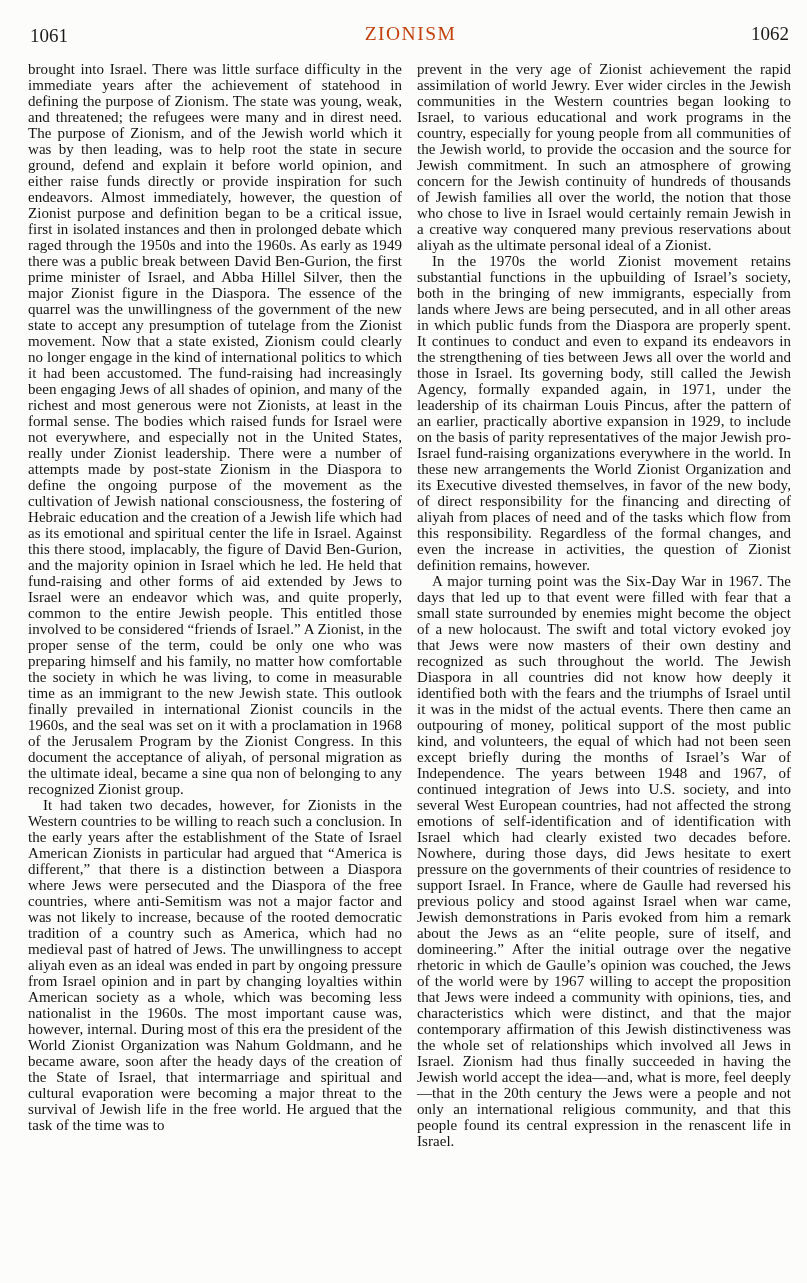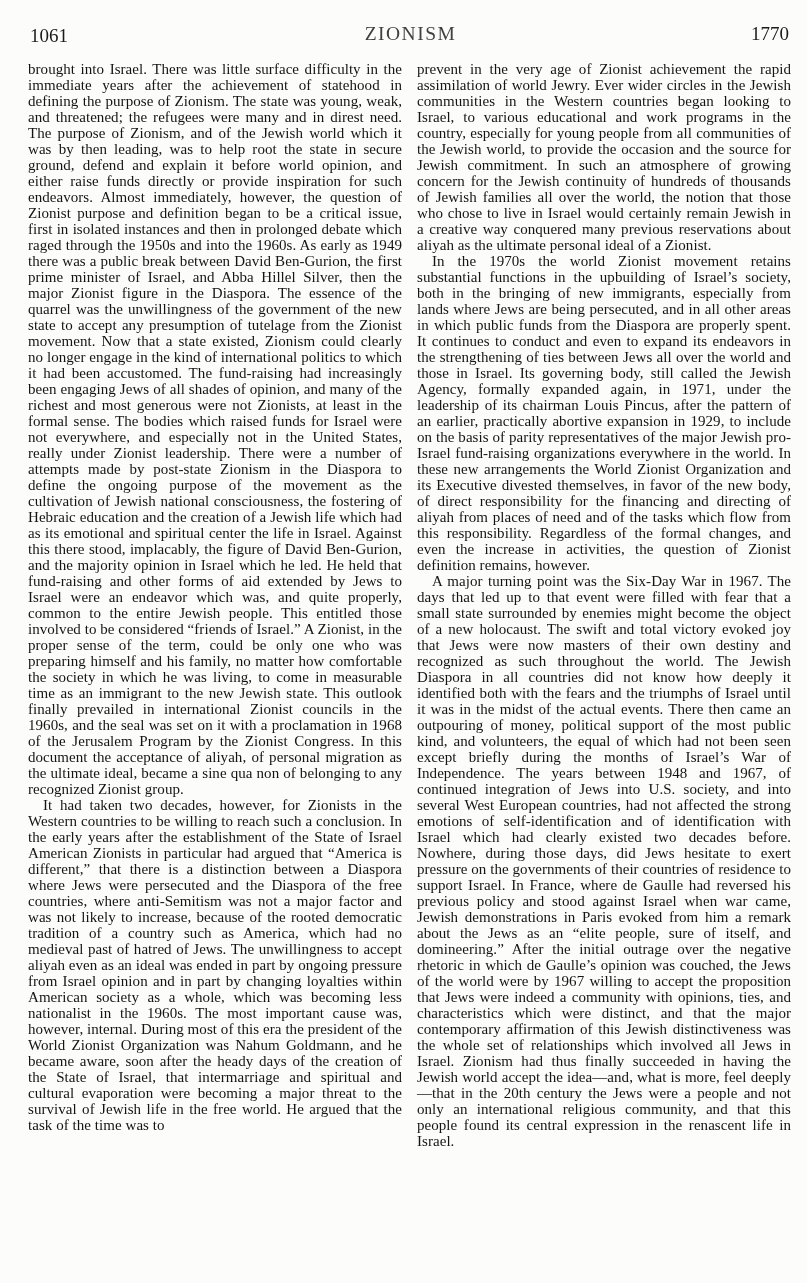--- a/index.html
+++ b/index.html
@@ -31,21 +31,21 @@
     color: #1a1a1a;
   }
   .pagenum.left  { position: absolute; left: 0;  top: 2px; }
   .pagenum.right { position: absolute; right: 2px; top: 0; }
   .running-title {
     position: absolute;
     left: 0; right: 0; top: 1px;
     text-align: center;
     font-size: 19.5px;
     letter-spacing: 1.5px;
-    color: #404040;
+    color: #c2410c;
   }
   .columns {
     position: absolute;
     top: 61px;
     left: 28px;
     display: flex;
     gap: 15px;
   }
   .col {
     width: 374px;
@@ -61,21 +61,21 @@
   .seg-italic { }
   .seg-smallcaps { font-variant: small-caps; letter-spacing: 0.4px; }
 </style>
 </head>
 <body>
 
 <div class="page">
   <div class="header">
     <span class="pagenum left">1061</span>
     <span class="running-title">ZIONISM</span>
-    <span class="pagenum right">1770</span>
+    <span class="pagenum right">1062</span>
   </div>
   <div class="columns">
     <div class="col">
         <p class="para"><span>brought into Israel. There was little surface difficulty in the immediate years after the achievement of statehood in defining the purpose of Zionism. The state was young, weak, and threatened; the refugees were many and in direst need. The purpose of Zionism, and of the Jewish world which it was by then leading, was to help root the state in secure ground, defend and explain it before world opinion, and either raise funds directly or provide inspiration for such endeavors. Almost immediately, however, the question of Zionist purpose and definition began to be a critical issue, first in isolated instances and then in prolonged debate which raged through the 1950s and into the 1960s. As early as 1949 there was a public break between David Ben-Gurion, the first prime minister of Israel, and Abba Hillel Silver, then the major Zionist figure in the Diaspora. The essence of the quarrel was the unwillingness of the government of the new state to accept any presumption of tutelage from the Zionist movement. Now that a state existed, Zionism could clearly no longer engage in the kind of international politics to which it had been accustomed. The fund-raising had increasingly been engaging Jews of all shades of opinion, and many of the richest and most generous were not Zionists, at least in the formal sense. The bodies which raised funds for Israel were not everywhere, and especially not in the United States, really under Zionist leadership. There were a number of attempts made by post-state Zionism in the Diaspora to define the ongoing purpose of the movement as the cultivation of Jewish national consciousness, the fostering of Hebraic education and the creation of a Jewish life which had as its emotional and spiritual center the life in Israel. Against this there stood, implacably, the figure of David Ben-Gurion, and the majority opinion in Israel which he led. He held that fund-raising and other forms of aid extended by Jews to Israel were an endeavor which was, and quite properly, common to the entire Jewish people. This entitled those involved to be considered “friends of Israel.” A Zionist, in the proper sense of the term, could be only one who was preparing himself and his family, no matter how comfortable the society in which he was living, to come in measurable time as an immigrant to the new Jewish state. This outlook finally prevailed in international Zionist councils in the 1960s, and the seal was set on it with a proclamation in 1968 of the Jerusalem Program by the Zionist Congress. In this document the acceptance of </span><span class="seg-italic">aliyah,</span><span> of personal migration as the ultimate ideal, became a sine qua non of belonging to any recognized Zionist group.</span></p>
         <p class="para indent"><span>It had taken two decades, however, for Zionists in the Western countries to be willing to reach such a conclusion. In the early years after the establishment of the State of Israel American Zionists in particular had argued that “America is different,” that there is a distinction between a Diaspora where Jews were persecuted and the Diaspora of the free countries, where anti-Semitism was not a major factor and was not likely to increase, because of the rooted democratic tradition of a country such as America, which had no medieval past of hatred of Jews. The unwillingness to accept </span><span class="seg-italic">aliyah</span><span> even as an ideal was ended in part by ongoing pressure from Israel opinion and in part by changing loyalties within American society as a whole, which was becoming less nationalist in the 1960s. The most important cause was, however, internal. During most of this era the president of the World Zionist Organization was Nahum Goldmann, and he became aware, soon after the heady days of the creation of the State of Israel, that intermarriage and spiritual and cultural evaporation were becoming a major threat to the survival of Jewish life in the free world. He argued that the task of the time was to</span></p>
       </div>
     <div class="col">
         <p class="para"><span>prevent in the very age of Zionist achievement the rapid assimilation of world Jewry. Ever wider circles in the Jewish communities in the Western countries began looking to Israel, to various educational and work programs in the country, especially for young people from all communities of the Jewish world, to provide the occasion and the source for Jewish commitment. In such an atmosphere of growing concern for the Jewish continuity of hundreds of thousands of Jewish families all over the world, the notion that those who chose to live in Israel would certainly remain Jewish in a creative way conquered many previous reservations about </span><span class="seg-italic">aliyah</span><span> as the ultimate personal ideal of a Zionist.</span></p>
         <p class="para indent"><span>In the 1970s the world Zionist movement retains substantial functions in the upbuilding of Israel’s society, both in the bringing of new immigrants, especially from lands where Jews are being persecuted, and in all other areas in which public funds from the Diaspora are properly spent. It continues to conduct and even to expand its endeavors in the strengthening of ties between Jews all over the world and those in Israel. Its governing body, still called the Jewish Agency, formally expanded again, in 1971, under the leadership of its chairman Louis Pincus, after the pattern of an earlier, practically abortive expansion in 1929, to include on the basis of parity representatives of the major Jewish pro-Israel fund-raising organizations everywhere in the world. In these new arrangements the World Zionist Organization and its Executive divested themselves, in favor of the new body, of direct responsibility for the financing and directing of </span><span class="seg-italic">aliyah</span><span> from places of need and of the tasks which flow from this responsibility. Regardless of the formal changes, and even the increase in activities, the question of Zionist definition remains, however.</span></p>
         <p class="para indent"><span>A major turning point was the Six-Day War in 1967. The days that led up to that event were filled with fear that a small state surrounded by enemies might become the object of a new holocaust. The swift and total victory evoked joy that Jews were now masters of their own destiny and recognized as such throughout the world. The Jewish Diaspora in all countries did not know how deeply it identified both with the fears and the triumphs of Israel until it was in the midst of the actual events. There then came an outpouring of money, political support of the most public kind, and volunteers, the equal of which had not been seen except briefly during the months of Israel’s War of Independence. The years between 1948 and 1967, of continued integration of Jews into U.S. society, and into several West European countries, had not affected the strong emotions of self-identification and of identification with Israel which had clearly existed two decades before. Nowhere, during those days, did Jews hesitate to exert pressure on the governments of their countries of residence to support Israel. In France, where de Gaulle had reversed his previous policy and stood against Israel when war came, Jewish demonstrations in Paris evoked from him a remark about the Jews as an “elite people, sure of itself, and domineering.” After the initial outrage over the negative rhetoric in which de Gaulle’s opinion was couched, the Jews of the world were by 1967 willing to accept the proposition that Jews were indeed a community with opinions, ties, and characteristics which were distinct, and that the major contemporary affirmation of this Jewish distinctiveness was the whole set of relationships which involved all Jews in Israel. Zionism had thus finally succeeded in having the Jewish world accept the idea—and, what is more, feel deeply—that in the 20th century the Jews were a people and not only an international religious community, and that this people found its central expression in the renascent life in Israel.</span></p>

